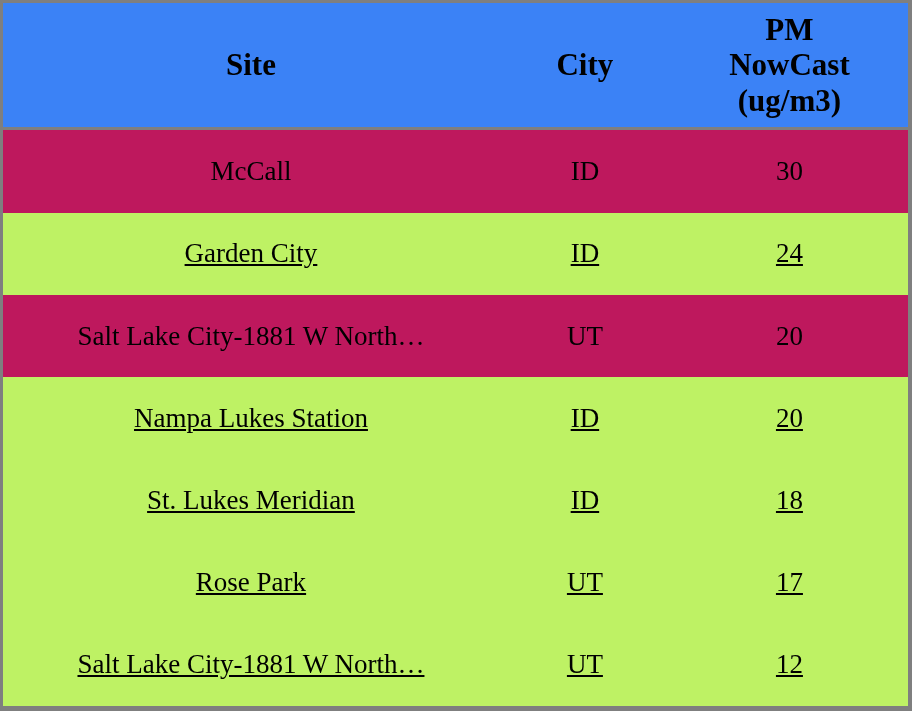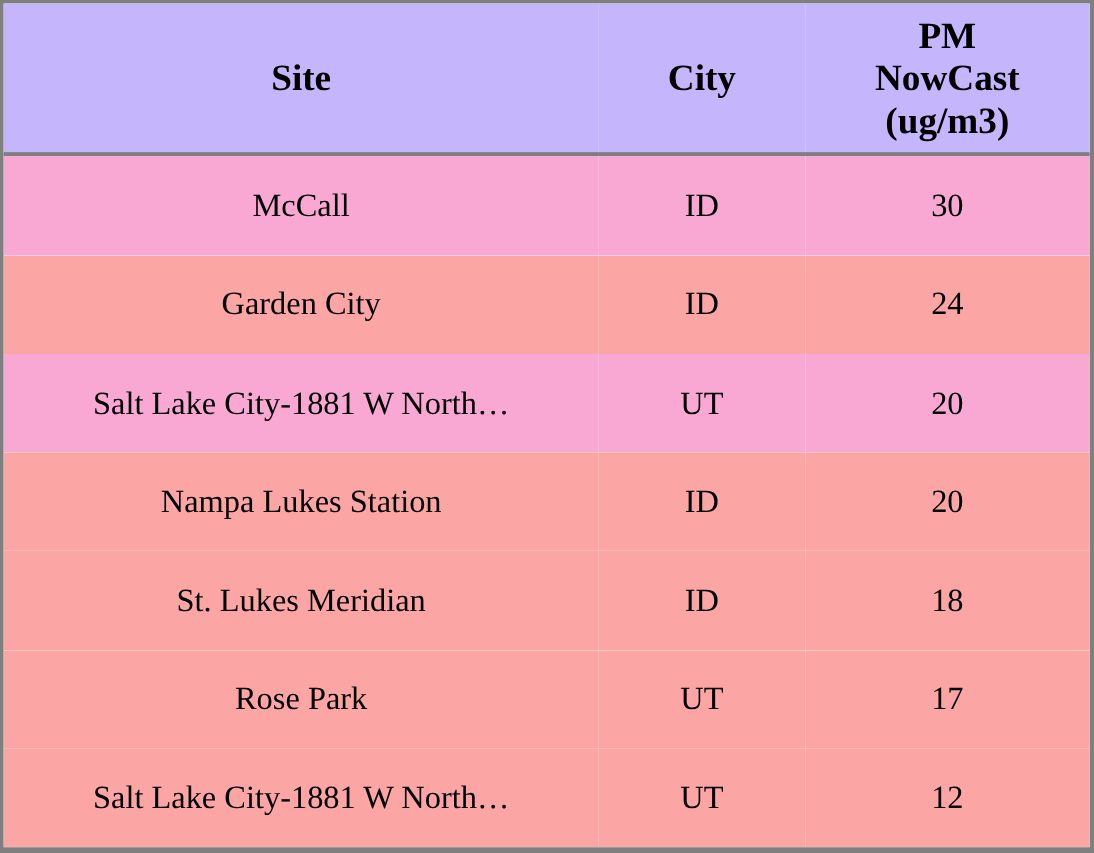--- a/index.html
+++ b/index.html
@@ -25,41 +25,41 @@
     height: 100%;
     border-collapse: collapse;
     table-layout: fixed;
   }
   col.col-site  { width: 54.8%; }
   col.col-state { width: 19.0%; }
   col.col-pm    { width: 26.2%; }
 
   thead th {
     height: 124px;
-    background: #c4b5fd;
+    background: #3b82f6;
     border-bottom: 3px solid #7f7f7f;
     font-weight: bold;
     font-size: 31px;
     line-height: 1.15;
     text-align: center;
     vertical-align: middle;
     white-space: pre-line;
     padding: 0;
   }
   tbody td {
     height: 57px;
     font-size: 27px;
     text-align: center;
     vertical-align: middle;
     padding: 0;
     white-space: nowrap;
     overflow: hidden;
   }
-  tbody tr.stripe-odd  { background: #f9a8d4; }
-  tbody tr.stripe-even { background: #fca5a5; }
+  tbody tr.stripe-odd  { background: #be185d; }
+  tbody tr.stripe-even { background: #bef264; text-decoration: underline; }
 </style>
 </head>
 <body>
 
 <div class="table-frame">
   <table class="pm-table">
     <colgroup>
       <col class="col-site">
       <col class="col-state">
       <col class="col-pm">

